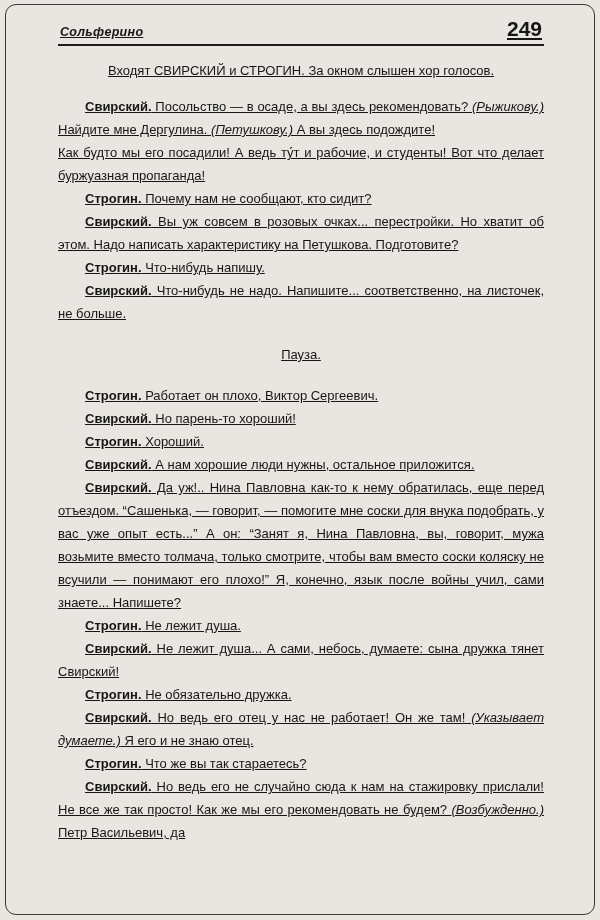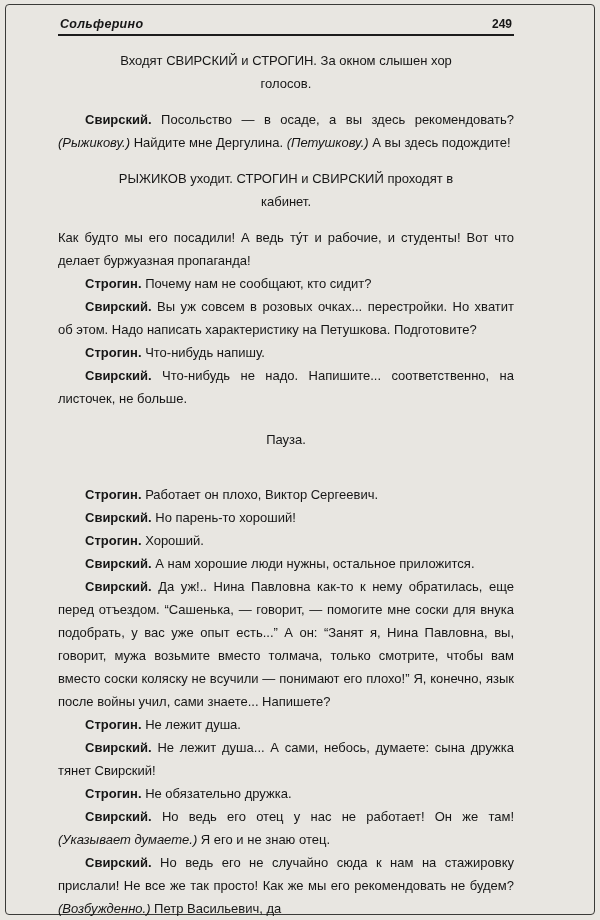--- a/index.html
+++ b/index.html
@@ -12,40 +12,41 @@
     background: #e8e6e1;
     font-family: "Liberation Sans", sans-serif;
     color: #161616;
     position: relative;
     overflow: hidden;
   }
   .page {
     position: absolute;
     top: 4px; left: 5px; right: 5px; bottom: 5px;
     border: 1.5px solid #3a3a38;
-    border-radius: 4px;
+    border-radius: 11px;
     box-sizing: border-box;
-    padding: 8px 80px 0 52px;
+    padding: 8px 50px 0 52px;
+    text-decoration: underline;
   }
   .page-header {
     display: flex;
     justify-content: space-between;
     align-items: baseline;
     padding: 4px 2px 3px 2px;
     border-bottom: 2px solid #1c1c1c;
   }
   .header-title {
     font-weight: bold;
     font-style: italic;
     font-size: 12.5px;
     letter-spacing: 0.3px;
   }
   .header-page-number {
     font-weight: bold;
-    font-size: 12px;
+    font-size: 21px;
   }
   .page-body {
     margin-top: 10px;
     font-size: 13px;
     line-height: 23px;
     text-align: justify;
   }
   .para {
     margin: 0;
   }
@@ -55,51 +56,51 @@
   .para.flush {
     text-indent: 0;
   }
   .para.center {
     text-align: center;
     text-indent: 0;
     margin: 13px 42px 13px 42px;
   }
   .para.pause {
     margin-top: 18px;
-    margin-bottom: 32px;
+    margin-bottom: 18px;
   }
   .speaker {
     font-weight: bold;
   }
   .direction {
     font-style: italic;
   }
 </style>
 </head>
 <body>
 
 <div class="page">
   <header class="page-header">
     <span class="header-title">Сольферино</span>
     <span class="header-page-number">249</span>
   </header>
   <main class="page-body" id="page-body">
       <p class="para center"><span>Входят СВИРСКИЙ и СТРОГИН. За окном слышен хор голосов.</span></p>
       <p class="para indent"><span class="speaker">Свирский.</span><span> Посольство — в осаде, а вы здесь рекомендовать? </span><span class="direction">(Рыжикову.)</span><span> Найдите мне Дергулина. </span><span class="direction">(Петушкову.)</span><span> А вы здесь подождите!</span></p>
-      <p class="para center"><span>РЫЖИКОВ уходит. СТРОГИН и СВИРСКИЙ проходят в кабинет.</span></p>
       <p class="para flush"><span>Как будто мы его посадили! А ведь ту́т и рабочие, и студенты! Вот что делает буржуазная пропаганда!</span></p>
       <p class="para indent"><span class="speaker">Строгин.</span><span> Почему нам не сообщают, кто сидит?</span></p>
       <p class="para indent"><span class="speaker">Свирский.</span><span> Вы уж совсем в розовых очках... перестройки. Но хватит об этом. Надо написать характеристику на Петушкова. Подготовите?</span></p>
       <p class="para indent"><span class="speaker">Строгин.</span><span> Что-нибудь напишу.</span></p>
       <p class="para indent"><span class="speaker">Свирский.</span><span> Что-нибудь не надо. Напишите... соответственно, на листочек, не больше.</span></p>
       <p class="para center pause"><span>Пауза.</span></p>
       <p class="para indent"><span class="speaker">Строгин.</span><span> Работает он плохо, Виктор Сергеевич.</span></p>
       <p class="para indent"><span class="speaker">Свирский.</span><span> Но парень-то хороший!</span></p>
       <p class="para indent"><span class="speaker">Строгин.</span><span> Хороший.</span></p>
       <p class="para indent"><span class="speaker">Свирский.</span><span> А нам хорошие люди нужны, остальное приложится.</span></p>
       <p class="para indent"><span class="speaker">Свирский.</span><span> Да уж!.. Нина Павловна как-то к нему обратилась, еще перед отъездом. “Сашенька, — говорит, — помогите мне соски для внука подобрать, у вас уже опыт есть...” А он: “Занят я, Нина Павловна, вы, говорит, мужа возьмите вместо толмача, только смотрите, чтобы вам вместо соски коляску не всучили — понимают его плохо!” Я, конечно, язык после войны учил, сами знаете... Напишете?</span></p>
       <p class="para indent"><span class="speaker">Строгин.</span><span> Не лежит душа.</span></p>
       <p class="para indent"><span class="speaker">Свирский.</span><span> Не лежит душа... А сами, небось, думаете: сына дружка тянет Свирский!</span></p>
       <p class="para indent"><span class="speaker">Строгин.</span><span> Не обязательно дружка.</span></p>
       <p class="para indent"><span class="speaker">Свирский.</span><span> Но ведь его отец у нас не работает! Он же там! </span><span class="direction">(Указывает думаете.)</span><span> Я его и не знаю отец.</span></p>
+      <p class="para indent"><span class="speaker">Строгин.</span><span> Что же вы так стараетесь?</span></p>
       <p class="para indent"><span class="speaker">Свирский.</span><span> Но ведь его не случайно сюда к нам на стажировку прислали! Не все же так просто! Как же мы его рекомендовать не будем? </span><span class="direction">(Возбужденно.)</span><span> Петр Васильевич, да</span></p>
     </main>
 </div>
 
 </body></html>

